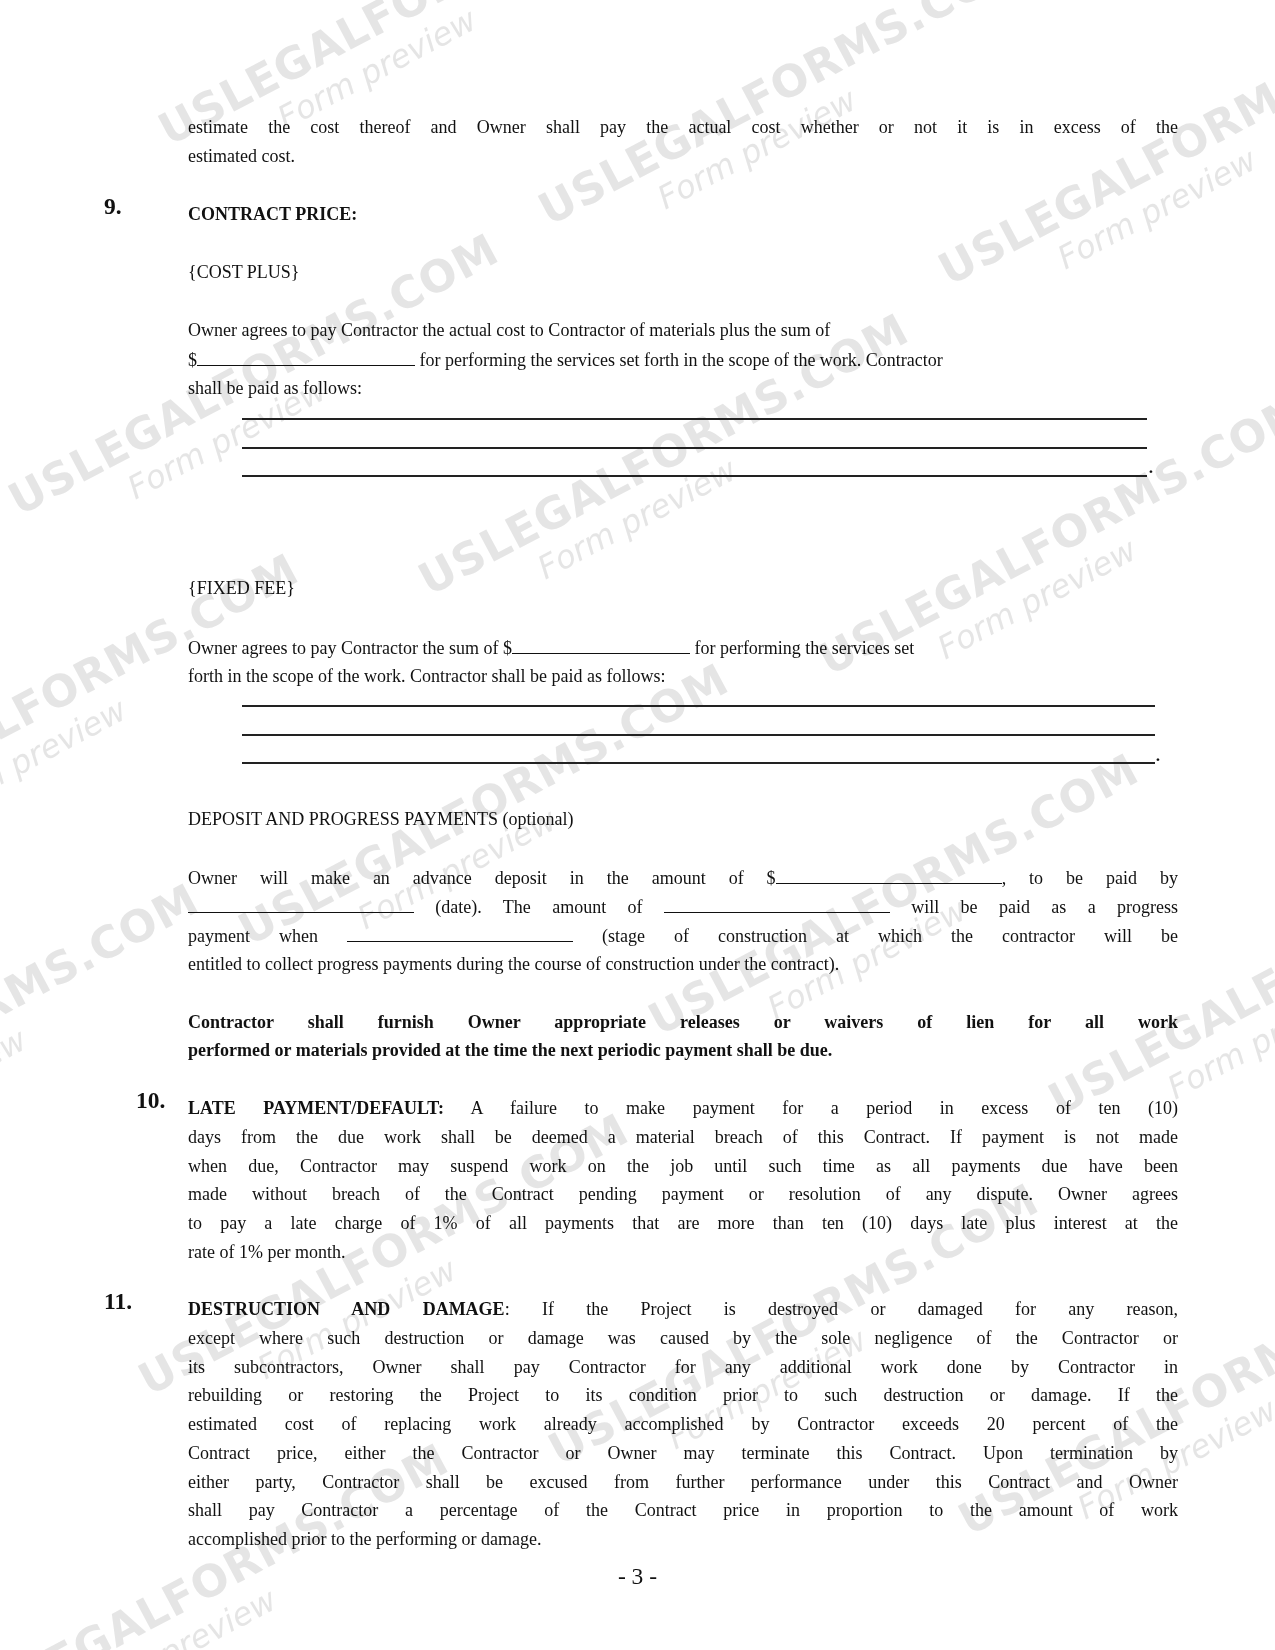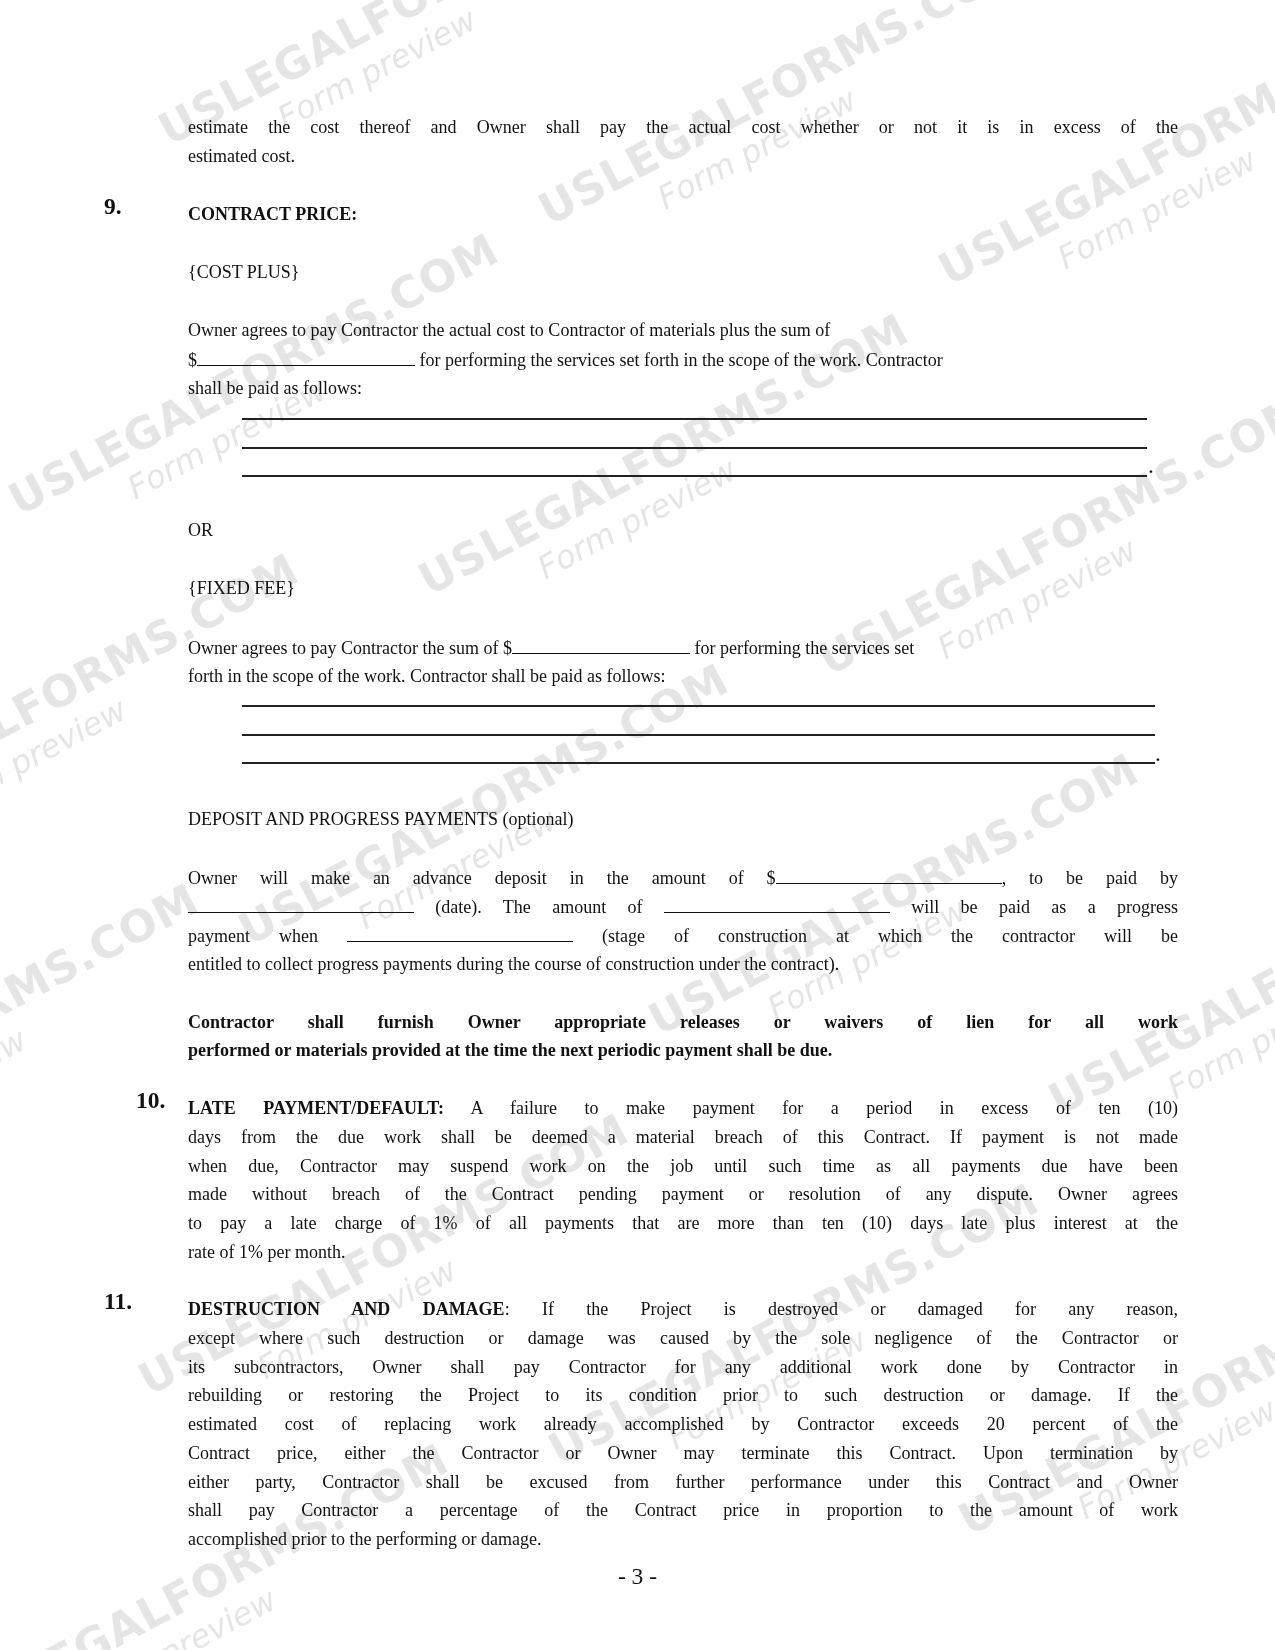--- a/index.html
+++ b/index.html
@@ -96,21 +96,20 @@
 
   <p class="p body-col" style="top:308px;">Owner agrees to pay Contractor the actual cost to Contractor of materials plus the sum of</p>
   <p class="p body-col" style="top:337px;"><span>$</span><span class="blank" style="width:218px;"></span><span> for performing the services set forth in the scope of the work.  Contractor</span></p>
   <p class="p body-col" style="top:366px;">shall be paid as follows:</p>
 
   <div class="rule" style="top:418px;width:905px;"></div>
   <div class="rule" style="top:447px;width:905px;"></div>
   <div class="rule" style="top:475px;width:905px;"></div>
   <span class="dot" style="left:1148px;top:452px;">.</span>
 
-  <p class="p body-col" style="top:508px;">OR</p>
 
   <p class="p body-col" style="top:625px;"><span>Owner agrees to pay Contractor the sum of $</span><span class="blank" style="width:178px;"></span><span> for performing the services set</span></p>
 
   <p class="p body-col" style="top:566px;">{FIXED FEE}</p>
   <p class="p body-col" style="top:654px;">forth in the scope of the work.  Contractor shall be paid as follows:</p>
 
   <div class="rule" style="top:705px;width:913px;"></div>
   <div class="rule" style="top:734px;width:913px;"></div>
   <div class="rule" style="top:762px;width:913px;"></div>
   <span class="dot" style="left:1155px;top:740px;">.</span>

